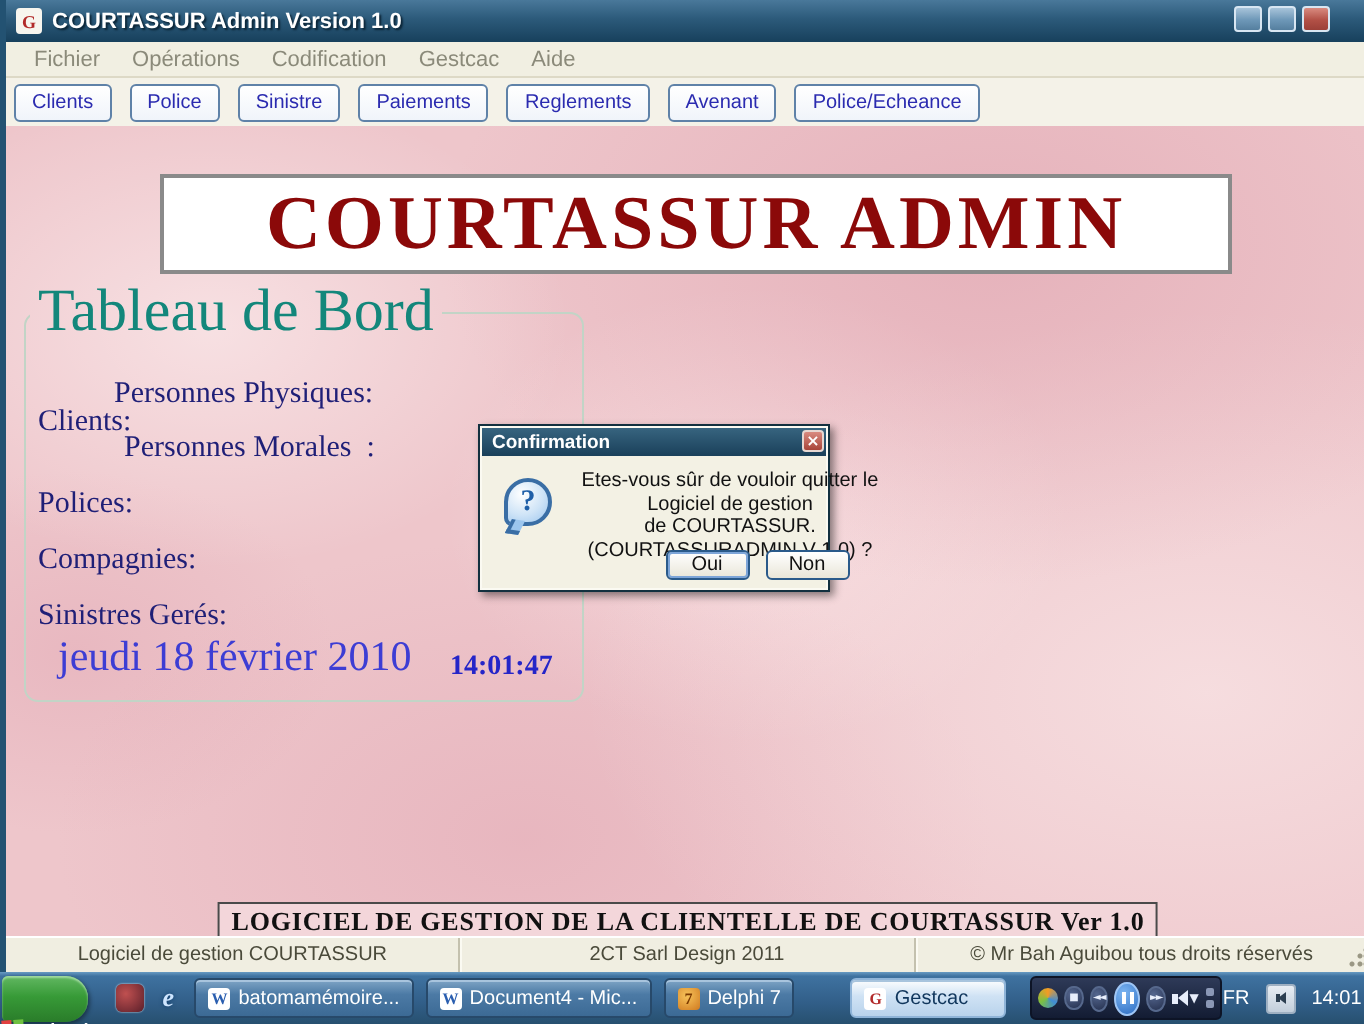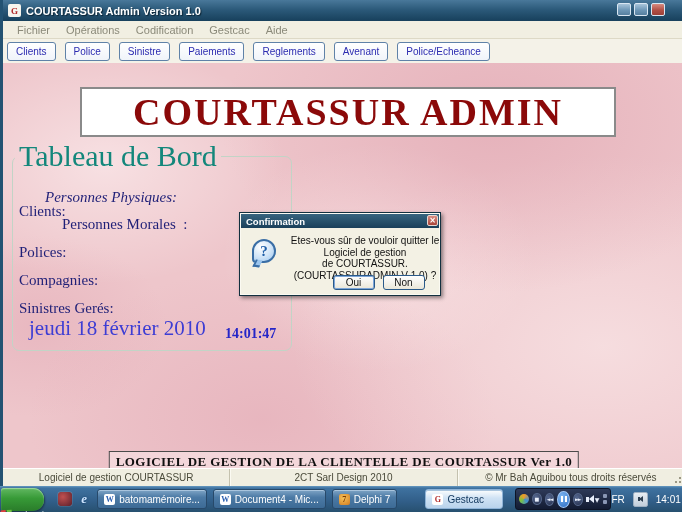--- a/index.html
+++ b/index.html
@@ -48,21 +48,21 @@
     border:1px solid #c2d4c6;border-radius:7px;padding:0;}
   .groupbox legend{font:30px "Liberation Serif",serif;color:#13877b;padding:0 4px;margin-left:2px;line-height:30px;}
   .lbl{position:absolute;font:15px "Liberation Serif",serif;color:#1f1f77;white-space:nowrap;}
   .date-lbl{position:absolute;font:21px "Liberation Serif",serif;color:#3d3dd4;white-space:nowrap;}
   .time-lbl{position:absolute;font:bold 14px "Liberation Serif",serif;color:#2525c8;}
   
   .footer-banner{position:absolute;left:50%;transform:translateX(-50%);top:388px;
     background:#f3d6da;border:1px solid #4a4a4a;padding:0 6px;white-space:nowrap;}
   .footer-banner span{font:bold 13px "Liberation Serif",serif;color:#111;letter-spacing:.4px;}
   
-  .dialog{position:absolute;left:236px;top:212px;width:202px;height:84px;background:#f3f1e4;
+  .dialog{position:absolute;left:236px;top:212px;width:176px;height:84px;background:#f3f1e4;
     border:1px solid #12303f;box-shadow:2px 2px 4px rgba(0,0,0,.45), inset 0 0 0 1px #fbfaf2;z-index:50;box-sizing:border-box;}
   .dialog-title{position:absolute;left:1px;top:1px;right:1px;height:14px;
     background:linear-gradient(#37647f,#1a405a);display:flex;align-items:center;padding-left:5px;box-sizing:border-box;}
   .dialog-title span{color:#fff;font:bold 9.5px "Liberation Sans",sans-serif;}
   .dialog-close{position:absolute;right:2px;top:1.5px;width:11px;height:11px;border:1px solid #e7d8d2;border-radius:2px;
     background:linear-gradient(#d98b80,#a8453a);color:#fff;font:bold 8px "DejaVu Sans",sans-serif;
     display:flex;align-items:center;justify-content:center;box-sizing:border-box;cursor:pointer;}
   .q-icon{position:absolute;left:12px;top:26px;width:24px;height:24px;border:2px solid #3a6ea5;border-radius:50% 50% 50% 4px;
     background:radial-gradient(circle at 35% 30%, #ffffff, #cfe4f7 55%, #9cc6ee);box-sizing:border-box;
     display:flex;align-items:center;justify-content:center;font:bold 15px "Liberation Serif",serif;color:#1f5fa8;}
@@ -170,21 +170,21 @@
     <div class="main">
 
       <div class="banner">
         <span>COURTASSUR ADMIN</span>
       </div>
 
       <fieldset class="groupbox">
         <legend>Tableau de Bord</legend>
       </fieldset>
 
-      <span class="lbl" style="left:42px;top:126px;font-style:italic;">Personnes Physiques:</span>
+      <span class="lbl" style="left:54px;top:126px;">Personnes Physiques:</span>
       <span class="lbl" style="left:16px;top:140px;">Clients:</span>
       <span class="lbl" style="left:59px;top:153px;">Personnes Morales&nbsp;&nbsp;:</span>
       <span class="lbl" style="left:16px;top:181px;">Polices:</span>
       <span class="lbl" style="left:16px;top:209px;">Compagnies:</span>
       <span class="lbl" style="left:16px;top:237px;">Sinistres Gerés:</span>
 
       <span class="date-lbl" style="left:26px;top:253px;">jeudi 18 février 2010</span>
       <span class="time-lbl" style="left:222px;top:263px;">14:01:47</span>
 
       <div class="footer-banner">
@@ -205,21 +205,21 @@
         <div>(COURTASSURADMIN V 1.0) ?</div>
       </div>
       <div class="dialog-btns">
         <button class="dlg-btn default">Oui</button>
         <button class="dlg-btn">Non</button>
       </div>
     </div>
 
     <div class="statusbar">
       <div class="status-panel">Logiciel de gestion COURTASSUR</div>
-      <div class="status-panel">2CT Sarl Design 2010</div>
+      <div class="status-panel">2CT Sarl Design 2011</div>
       <div class="status-panel">© Mr Bah Aguibou tous droits réservés</div>
       <div class="grip"></div>
     </div>
   </div>
 
   <div class="taskbar">
     <div class="start-btn">
       <span class="winflag">
         <i style="background:#e24040"></i>
           <i style="background:#6fc040"></i>

